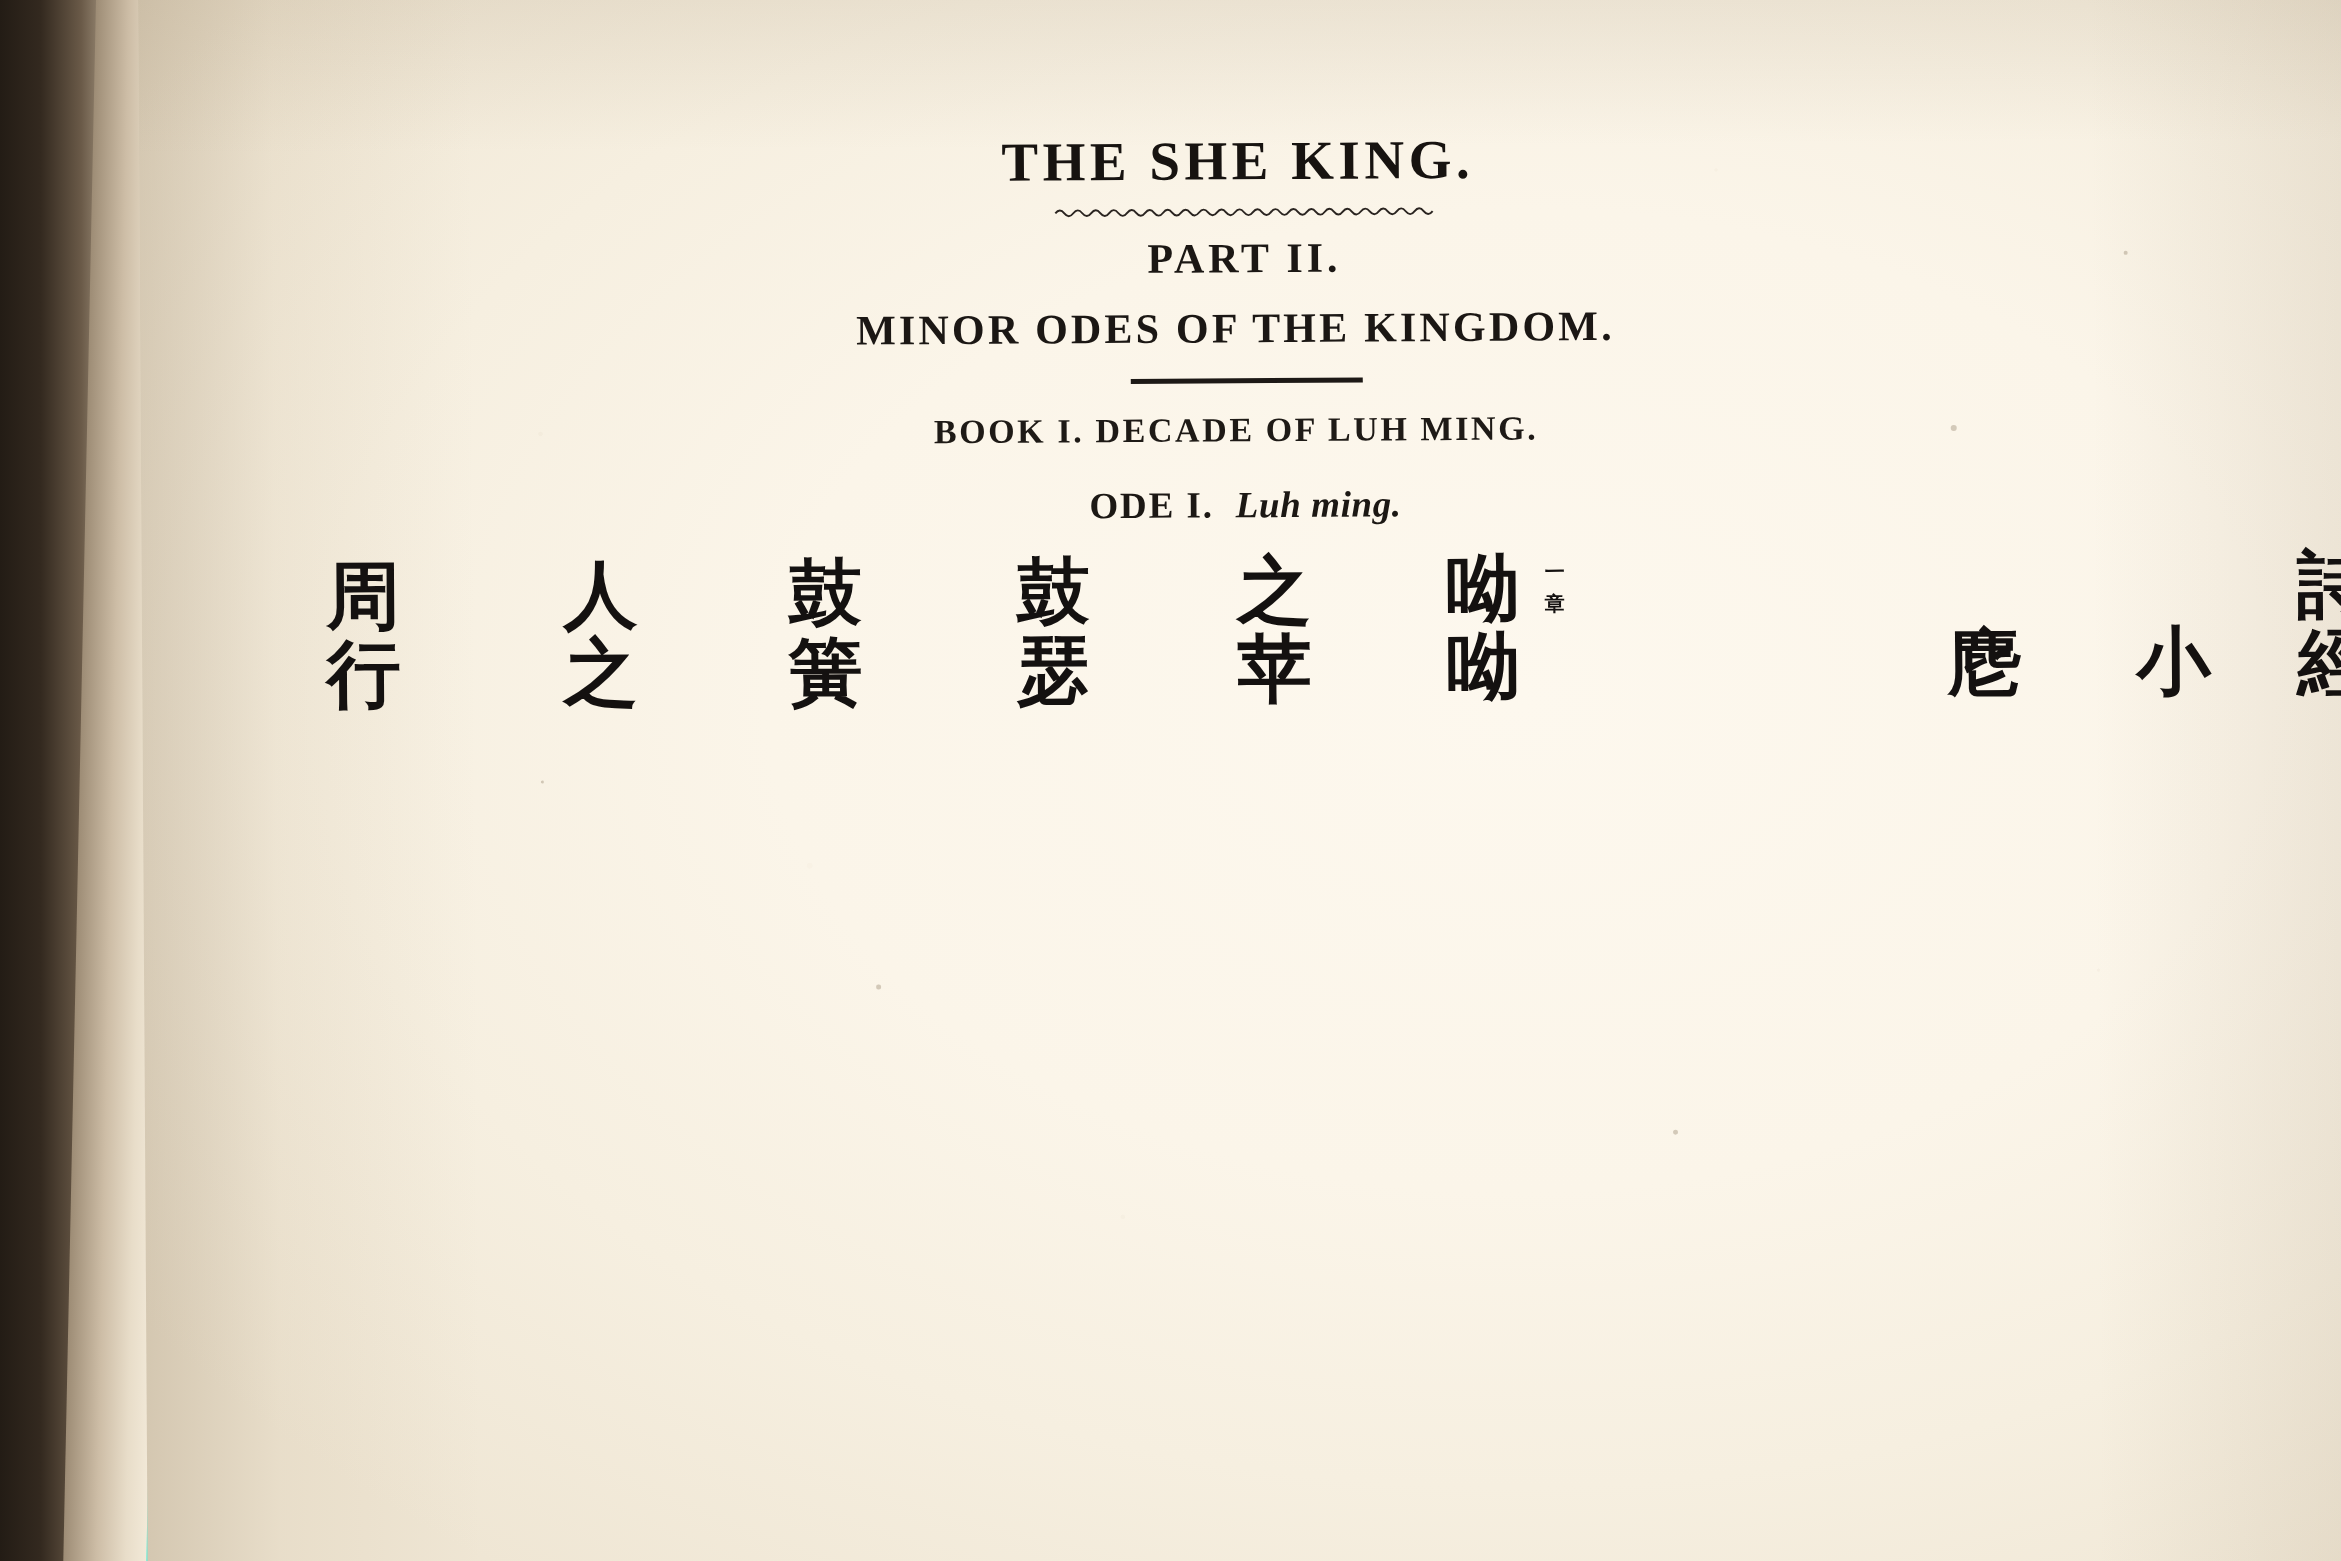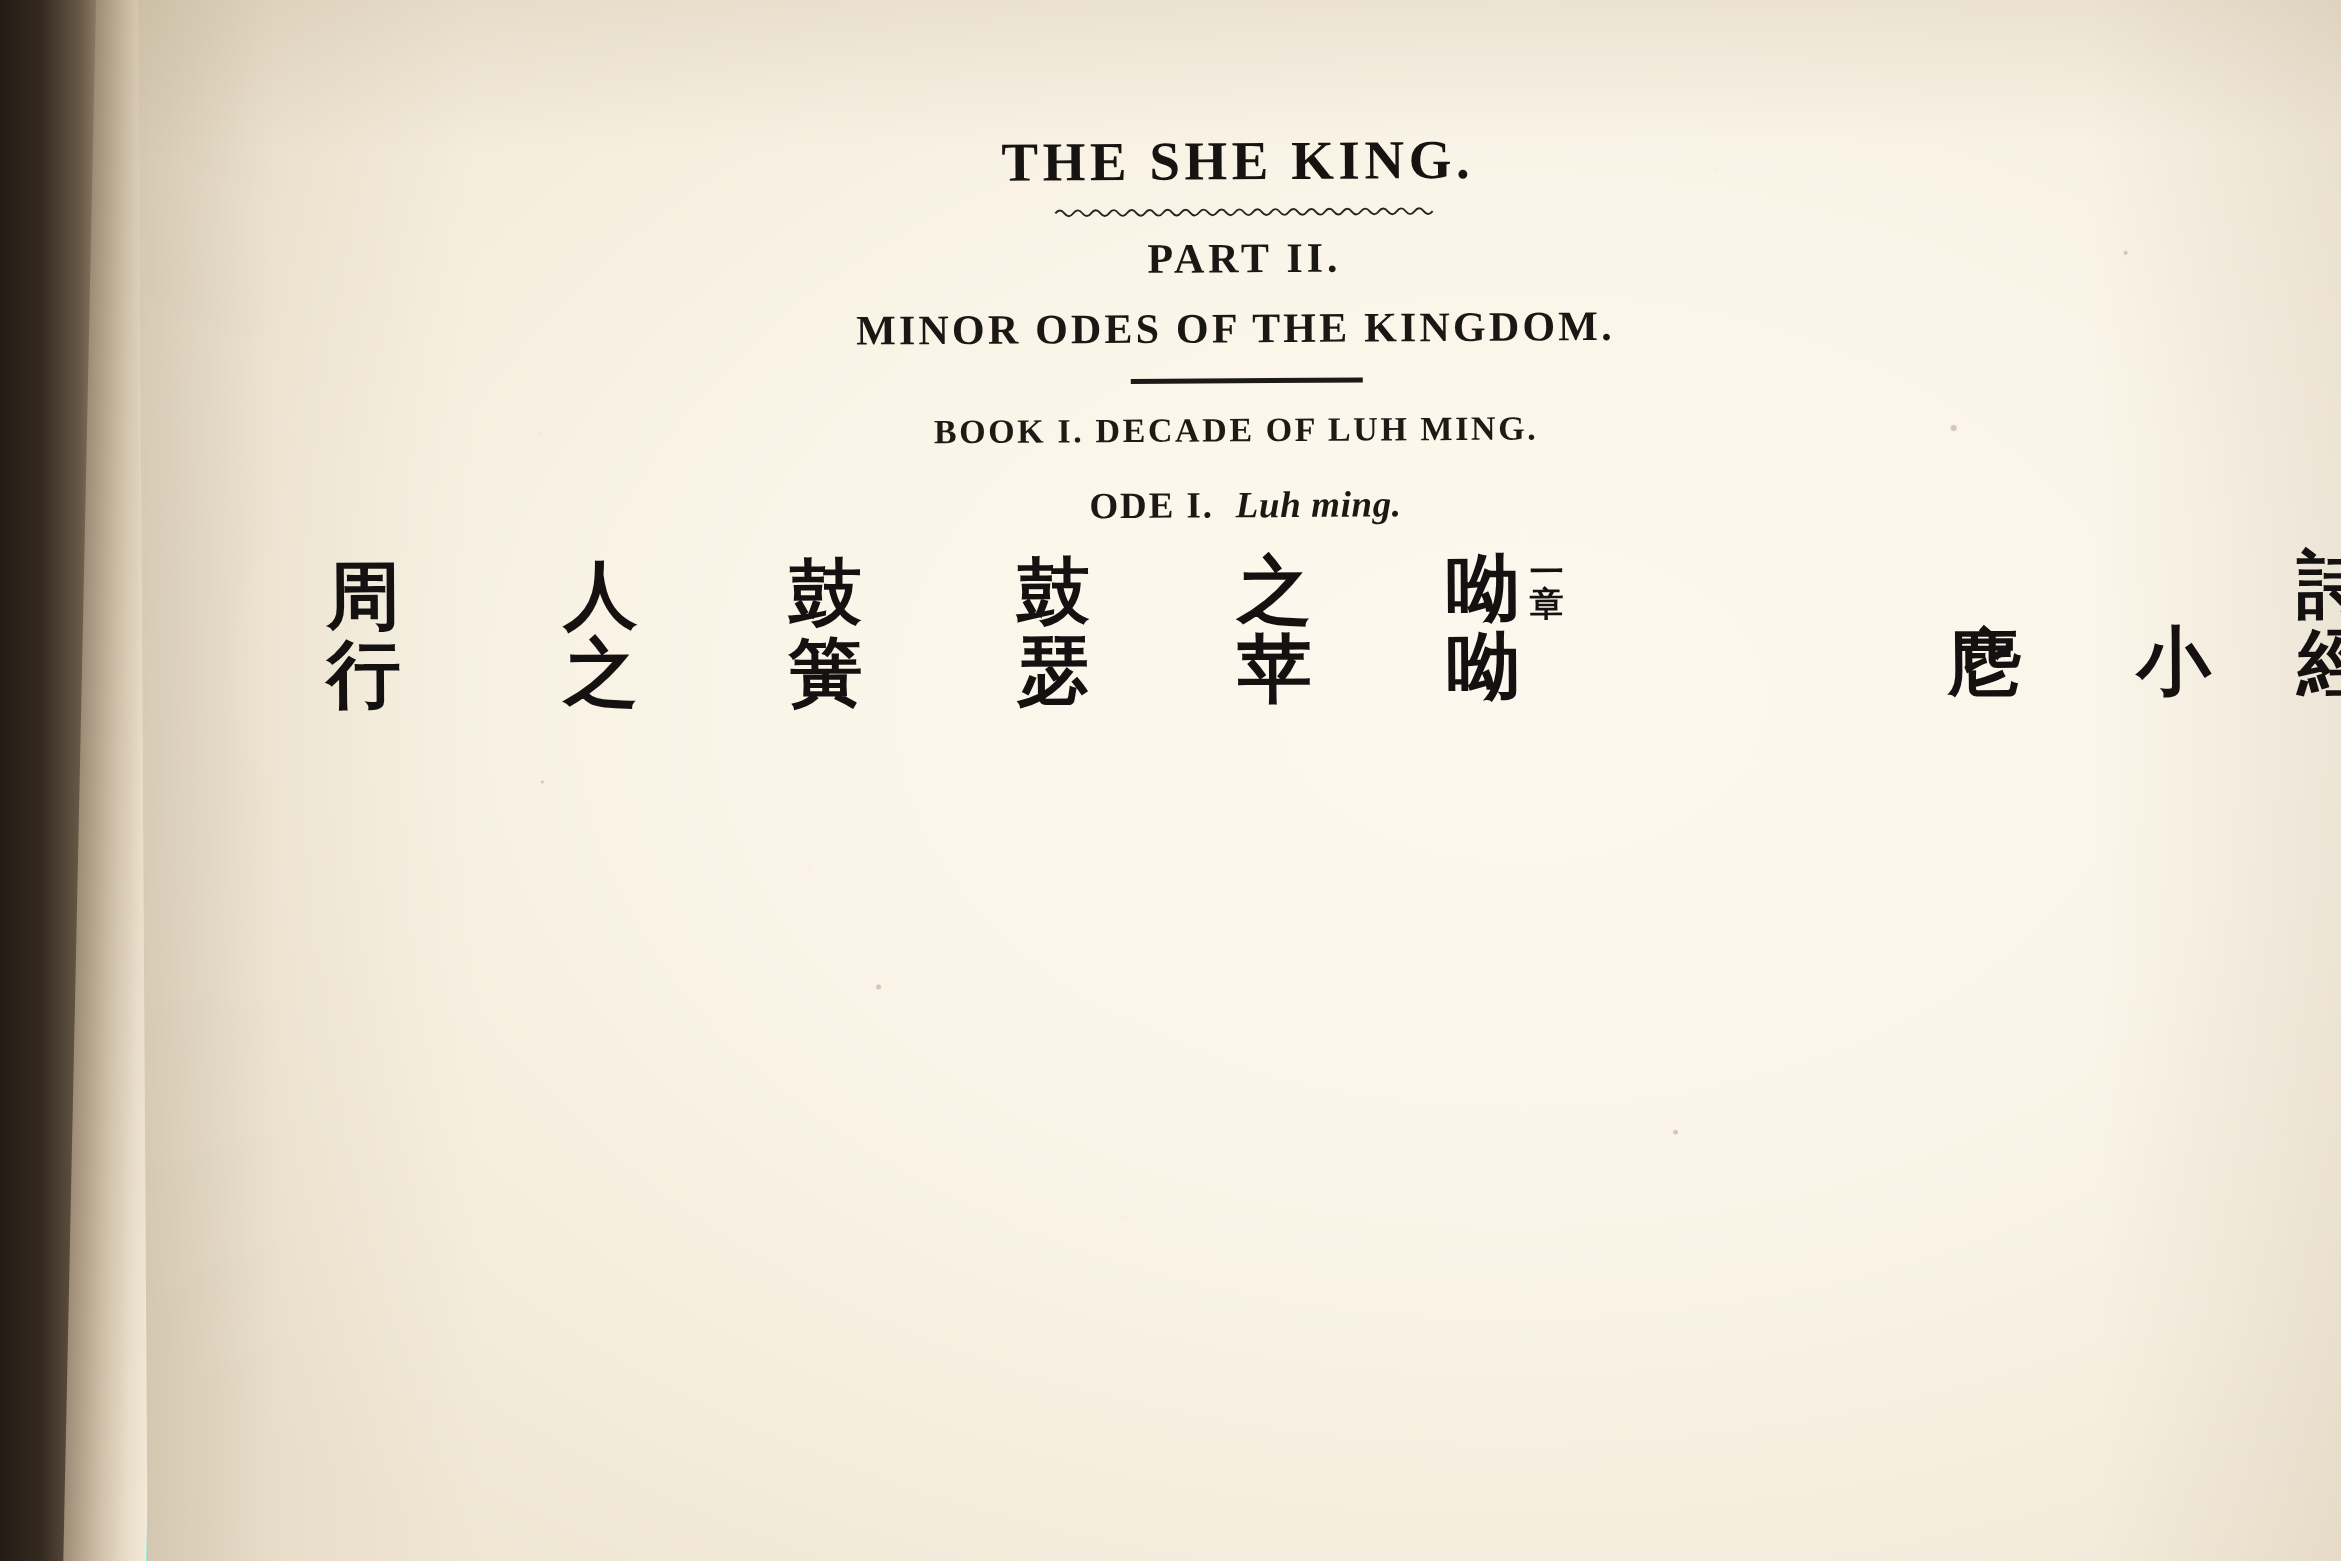--- a/index.html
+++ b/index.html
@@ -213,25 +213,25 @@
     text-align: center;
     width: 83px;
   }
   .cjk-col span {
     display: block;
   }
   .cjk-small {
     position: absolute;
     font-family: "DejaVu Sans", sans-serif;
     font-weight: 700;
-    font-size: 34px;
+    font-size: 20px;
     line-height: 32px;
     color: #141110;
     width: 36px;
-    text-align: center;
+    text-align: right;
   }
 </style>
 </head>
 <body>
 
 <div class="scene">
 
   <div class="gutter-dark"></div>
   <div class="gutter-edge"></div>
 

